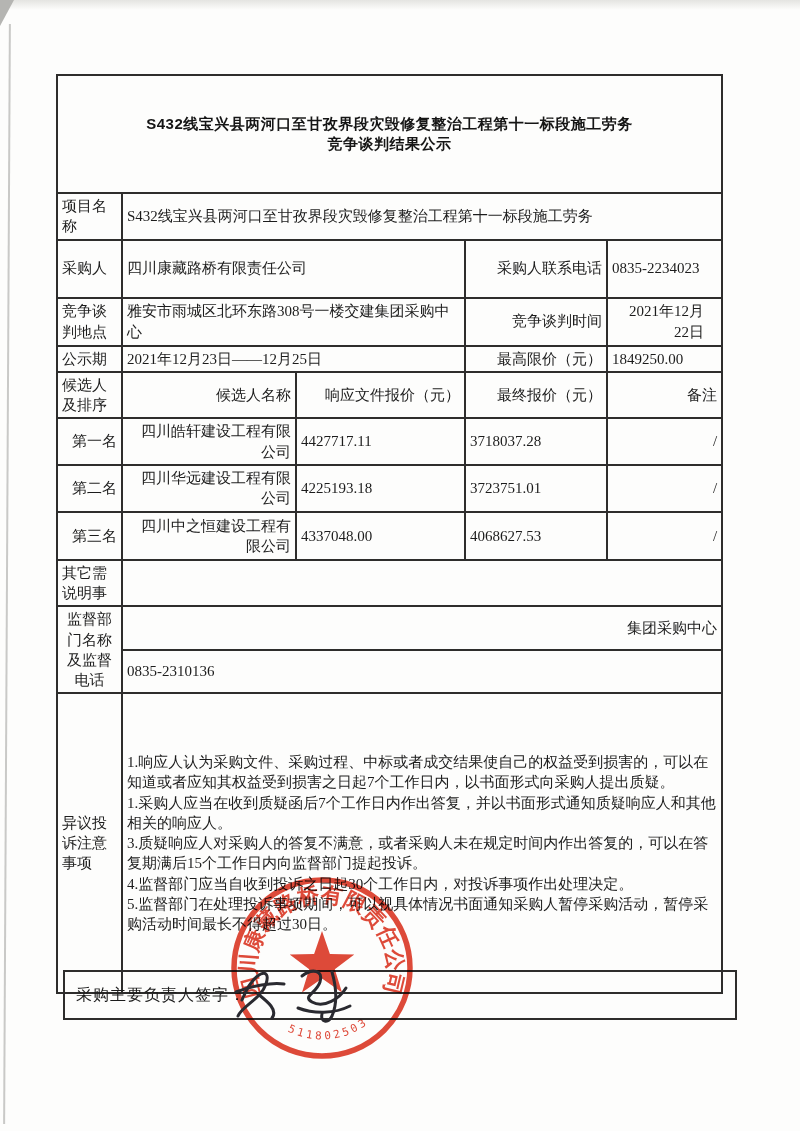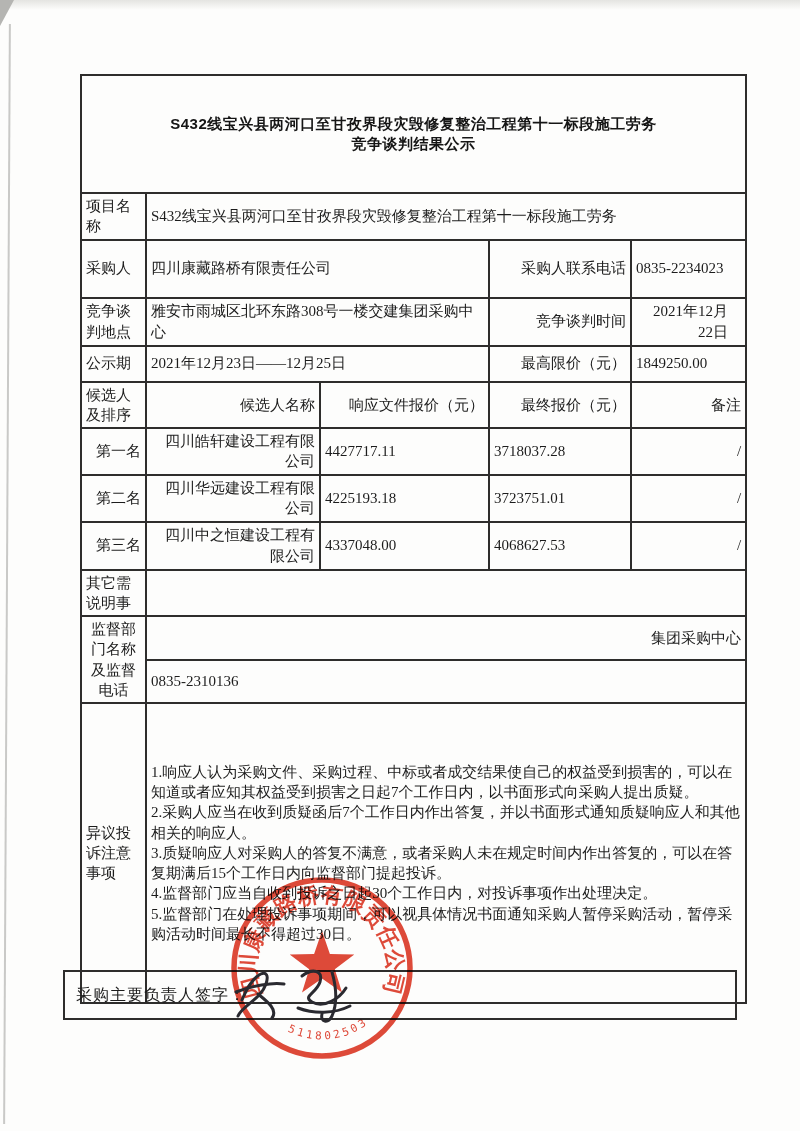--- a/index.html
+++ b/index.html
@@ -20,21 +20,21 @@
     position:absolute;left:0;top:0;width:14px;height:26px;
     background:#b5b5b2;
     clip-path:polygon(0 0,100% 0,0 100%);
   }
   .scan-edge-top{
     position:absolute;left:0;top:0;width:800px;height:10px;
     background:linear-gradient(#e4e4e1,rgba(255,255,255,0));
   }
 
   table.doc{
-    position:absolute;left:80px;top:74px;
+    position:absolute;left:56px;top:74px;
     width:665px;height:894px;
     border-collapse:collapse;
     table-layout:fixed;
   }
   table.doc td{
     border:2px solid #2e2d2c;
     font-size:15px;
     line-height:1.35;
     vertical-align:middle;
     padding:2px 4px;
@@ -120,21 +120,21 @@
       <td class="val" colspan="2">四川康藏路桥有限责任公司</td>
       <td class="val-c">采购人联系电话</td>
       <td class="num">0835-2234023</td>
     </tr>
     <tr style="height:48px">
       <td class="lbl">竞争谈判地点</td>
       <td class="val" colspan="2">雅安市雨城区北环东路308号一楼交建集团采购中心</td>
       <td class="val-c">竞争谈判时间</td>
       <td class="val-c" style="padding:2px 17px">2021年12月22日</td>
     </tr>
-    <tr style="height:36px">
+    <tr style="height:26px">
       <td class="lbl">公示期</td>
       <td class="val" colspan="2">2021年12月23日——12月25日</td>
       <td class="val-c">最高限价（元）</td>
       <td class="num">1849250.00</td>
     </tr>
     <tr style="height:44px">
       <td class="lbl">候选人及排序</td>
       <td class="val-c">候选人名称</td>
       <td class="val-c">响应文件报价（元）</td>
       <td class="val-c">最终报价（元）</td>
@@ -169,21 +169,21 @@
       <td class="lbl-c" rowspan="2">监督部门名称及监督电话</td>
       <td class="val-c" colspan="4">集团采购中心</td>
     </tr>
     <tr style="height:39px">
       <td class="num" colspan="4">0835-2310136</td>
     </tr>
     <tr style="height:300px">
       <td class="lbl">异议投诉注意事项</td>
       <td class="objection-text" colspan="4">
         <div class="obj-item">1.响应人认为采购文件、采购过程、中标或者成交结果使自己的权益受到损害的，可以在知道或者应知其权益受到损害之日起7个工作日内，以书面形式向采购人提出质疑。</div>
-        <div class="obj-item">2.采购人应当在收到质疑函后7个工作日内作出答复，并以书面形式通知质疑响应人和其他相关的响应人。</div>
+        <div class="obj-item">1.采购人应当在收到质疑函后7个工作日内作出答复，并以书面形式通知质疑响应人和其他相关的响应人。</div>
         <div class="obj-item">3.质疑响应人对采购人的答复不满意，或者采购人未在规定时间内作出答复的，可以在答复期满后15个工作日内向监督部门提起投诉。</div>
         <div class="obj-item">4.监督部门应当自收到投诉之日起30个工作日内，对投诉事项作出处理决定。</div>
         <div class="obj-item">5.监督部门在处理投诉事项期间，可以视具体情况书面通知采购人暂停采购活动，暂停采购活动时间最长不得超过30日。</div>
       </td>
     </tr>
   </tbody>
 </table>
 
 <div class="sig-box">
   <span class="sig-label">采购主要负责人签字：</span>

